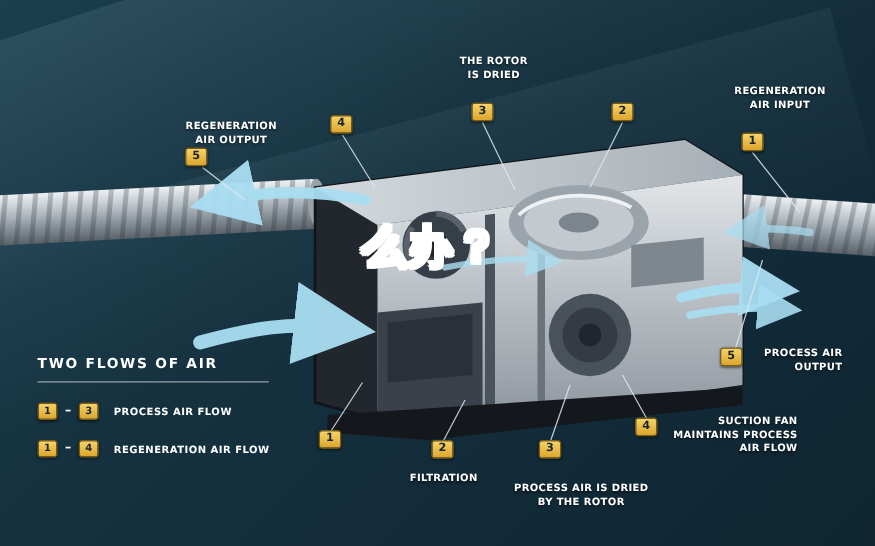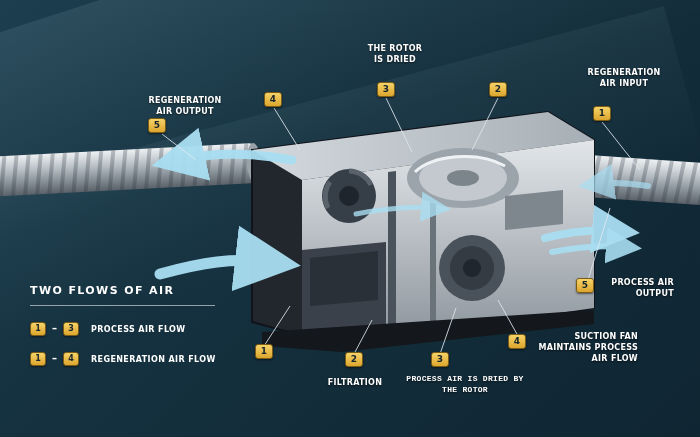--- a/index.html
+++ b/index.html
@@ -147,21 +147,21 @@
       <line x1="264" y1="346" x2="290" y2="306"></line>
     </g>
   </svg>
 
 
   <div class="clabel" style="left:142px;top:82px;width:86px;margin-top:14px;">REGENERATION AIR OUTPUT</div>
   <div class="clabel" style="left:362px;top:44px;width:66px;">THE ROTOR IS DRIED</div>
   <div class="clabel" style="left:582px;top:68px;width:84px;">REGENERATION AIR INPUT</div>
   <div class="clabel left" style="left:602px;top:278px;width:72px;">PROCESS AIR OUTPUT</div>
   <div class="clabel left" style="left:534px;top:332px;width:104px;">SUCTION FAN MAINTAINS PROCESS AIR FLOW</div>
-  <div class="clabel" style="left:406px;top:374px;width:118px;font-family:Liberation Mono, monospace;">PROCESS AIR IS DRIED BY THE ROTOR</div>
+  <div class="clabel" style="left:406px;top:386px;width:118px;">PROCESS AIR IS DRIED BY THE ROTOR</div>
   <div class="clabel" style="left:316px;top:378px;width:78px;">FILTRATION</div>
 
   <div class="badge" style="left:148px;top:118px;">5</div>
   <div class="badge" style="left:264px;top:92px;">4</div>
   <div class="badge" style="left:377px;top:82px;">3</div>
   <div class="badge" style="left:489px;top:82px;">2</div>
   <div class="badge" style="left:593px;top:106px;">1</div>
   <div class="badge" style="left:576px;top:278px;">5</div>
   <div class="badge" style="left:508px;top:334px;">4</div>
   <div class="badge" style="left:431px;top:352px;">3</div>
@@ -179,15 +179,16 @@
     </div>
     <div class="legend-row">
       <span class="badge sm">1</span>
       <span class="dash">–</span>
       <span class="badge sm">4</span>
       <span class="legend-label">REGENERATION AIR FLOW</span>
     </div>
   </div>
 
   <div class="question">
+    <div>么办？</div>
   </div>
 
 </div>
 
 </body></html>

